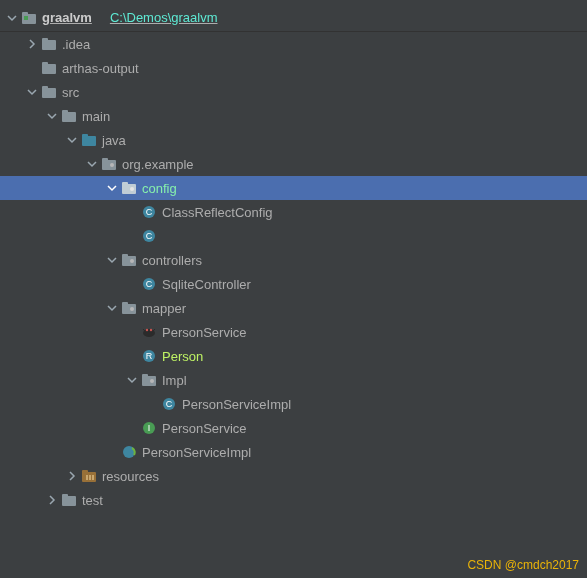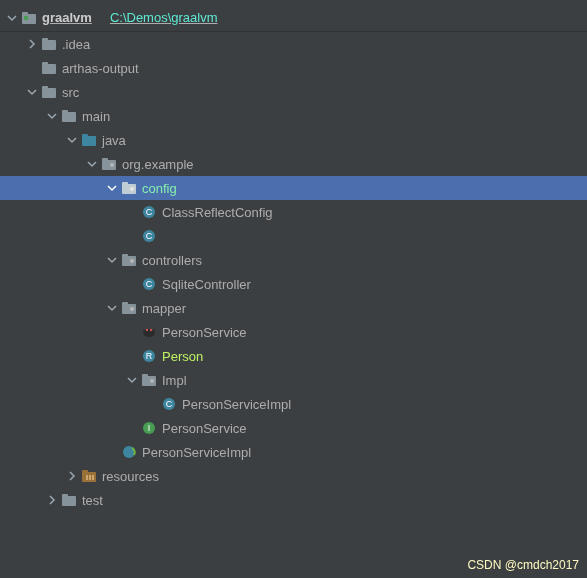--- a/index.html
+++ b/index.html
@@ -43,21 +43,21 @@
     margin-right: 4px;
   }
   .label { }
   .label.linked { color: #bef264; }
   .bold { font-weight: bold; color: #cccccc; }
   .path { color: #5eead4; margin-left: 18px; }
   .watermark {
     position: absolute;
     right: 8px;
     bottom: 6px;
-    color: #fef9c3;
+    color: #eab308;
     font-size: 12px;
   }
   .root-row { border-bottom: 1px solid #323232; height: 28px; text-decoration: underline; }
 </style>
 </head>
 <body>
 
 <div class="tree">
 
   <div class="row root-row">

